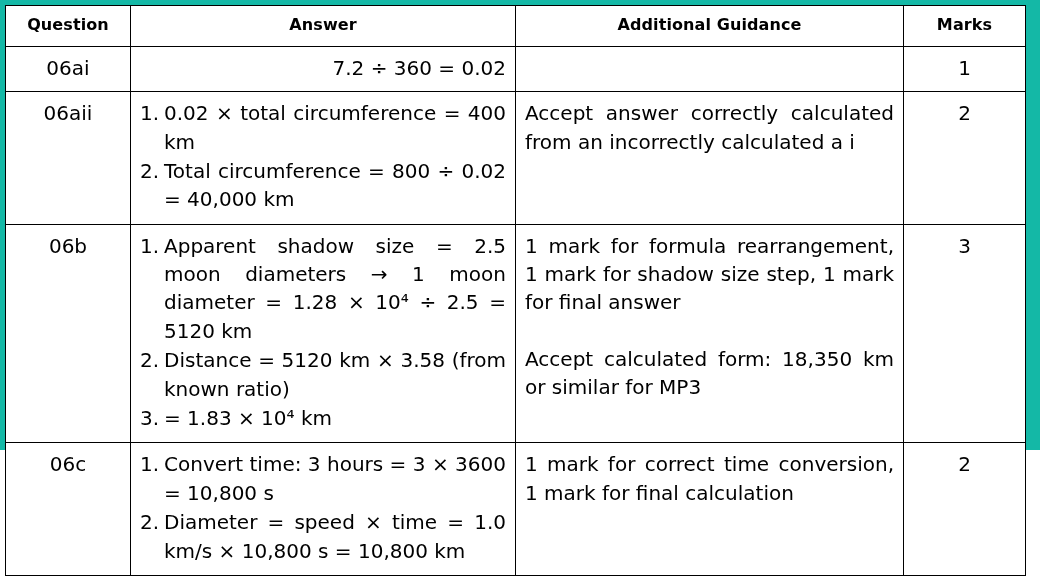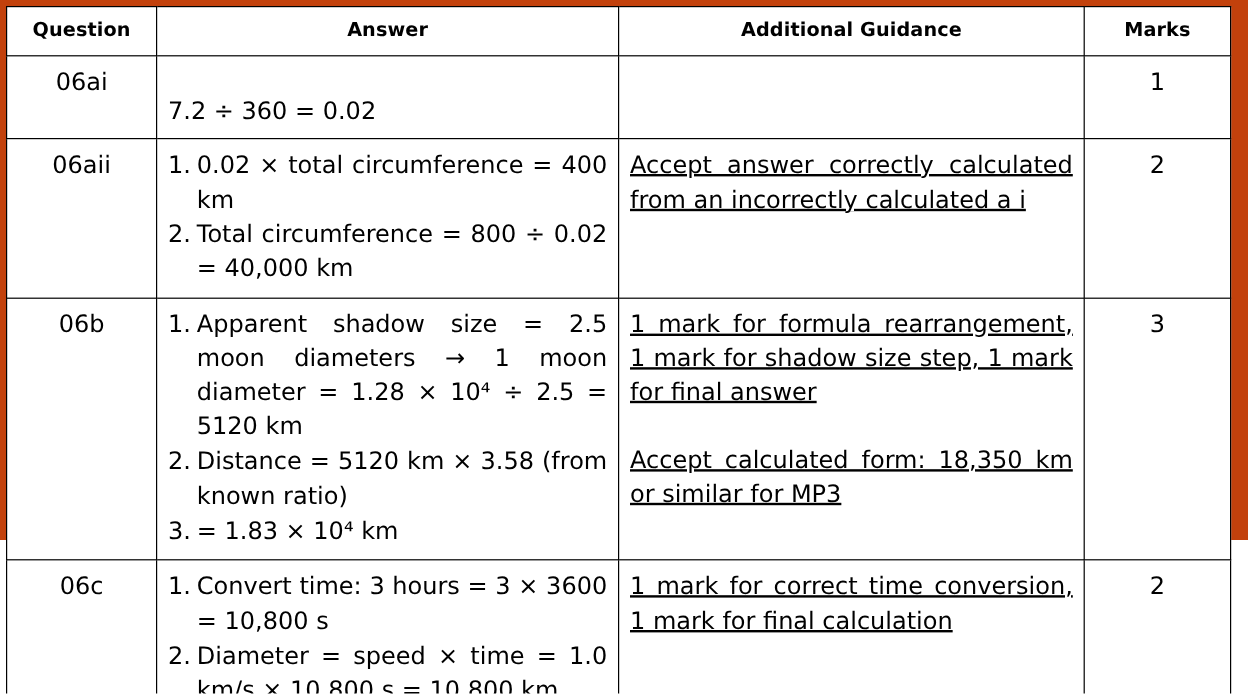--- a/index.html
+++ b/index.html
@@ -11,21 +11,21 @@
     width: 1040px;
     height: 578px;
     overflow: hidden;
     font-family: "DejaVu Sans", "Liberation Sans", sans-serif;
     color: #000000;
   }
   .sheet {
     position: relative;
     width: 1040px;
     height: 450px;
-    background: #c2410c;
+    background: #14b8a6;
   }
   table.markscheme {
     position: absolute;
     left: 5px;
     top: 5px;
     width: 1020px;
     border-collapse: collapse;
     table-layout: fixed;
     background: #ffffff;
   }
@@ -79,32 +79,30 @@
   }
   ol.steps > li .marker {
     position: absolute;
     left: 0;
     top: 0;
   }
   p.para {
     margin: 0;
     text-align: justify;
     text-justify: inter-word;
-    text-decoration: underline;
   }
   p.para + p.para {
     margin-top: 28px;
   }
   .plain {
     text-align: justify;
     text-justify: inter-word;
   }
   .nojust {
-    text-align: left;
-    margin-top: 24px;
+    text-align: right;
   }
 </style>
 </head>
 <body>
 
 <div class="sheet">
   <table class="markscheme">
     <colgroup>
       <col class="c-question">
       <col class="c-answer">

